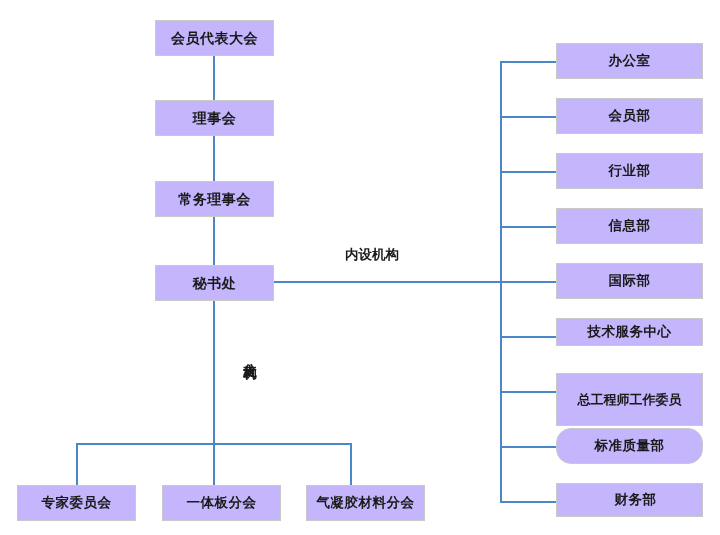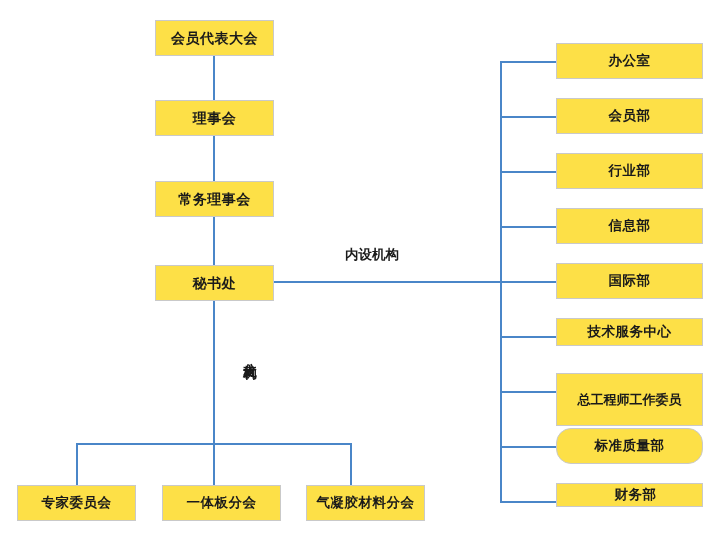--- a/index.html
+++ b/index.html
@@ -18,21 +18,21 @@
     width: 720px;
     height: 535px;
     background: #ffffff;
   }
 
   
   .node {
     position: absolute;
     box-sizing: border-box;
     border: 1px solid #c9c9c9;
-    background: #fde047;
+    background: #c4b5fd;
     display: flex;
     align-items: center;
     justify-content: center;
     color: #1a1a1a;
     font-weight: bold;
     font-size: 14px;
     letter-spacing: 0.5px;
     line-height: 1;
     z-index: 3;
     white-space: nowrap;
@@ -134,21 +134,21 @@
   </div>
 
   <div class="node dept long" style="left:556px; top:373px; width:147px; height:53px;">
     <span>总工程师工作委员</span>
   </div>
 
   <div class="node dept" style="left:556px; top:428px; width:147px; height:36px;border-radius:15px;">
     <span>标准质量部</span>
   </div>
 
-  <div class="node dept" style="left:556px; top:483px; width:147px; height:24px;padding-left:12px;">
+  <div class="node dept" style="left:556px; top:483px; width:147px; height:34px;padding-left:12px;">
     <span>财务部</span>
   </div>
 
   <div class="label vertical" style="left:243px; top:352px;">分支机构</div>
 
   <div class="line h" style="left:76px; top:443px; width:275px;"></div>
 
   <div class="line v" style="left:76px; top:443px; height:42px;"></div>
   <div class="line v" style="left:213px; top:443px; height:42px;"></div>
   <div class="line v" style="left:350px; top:443px; height:42px;"></div>

